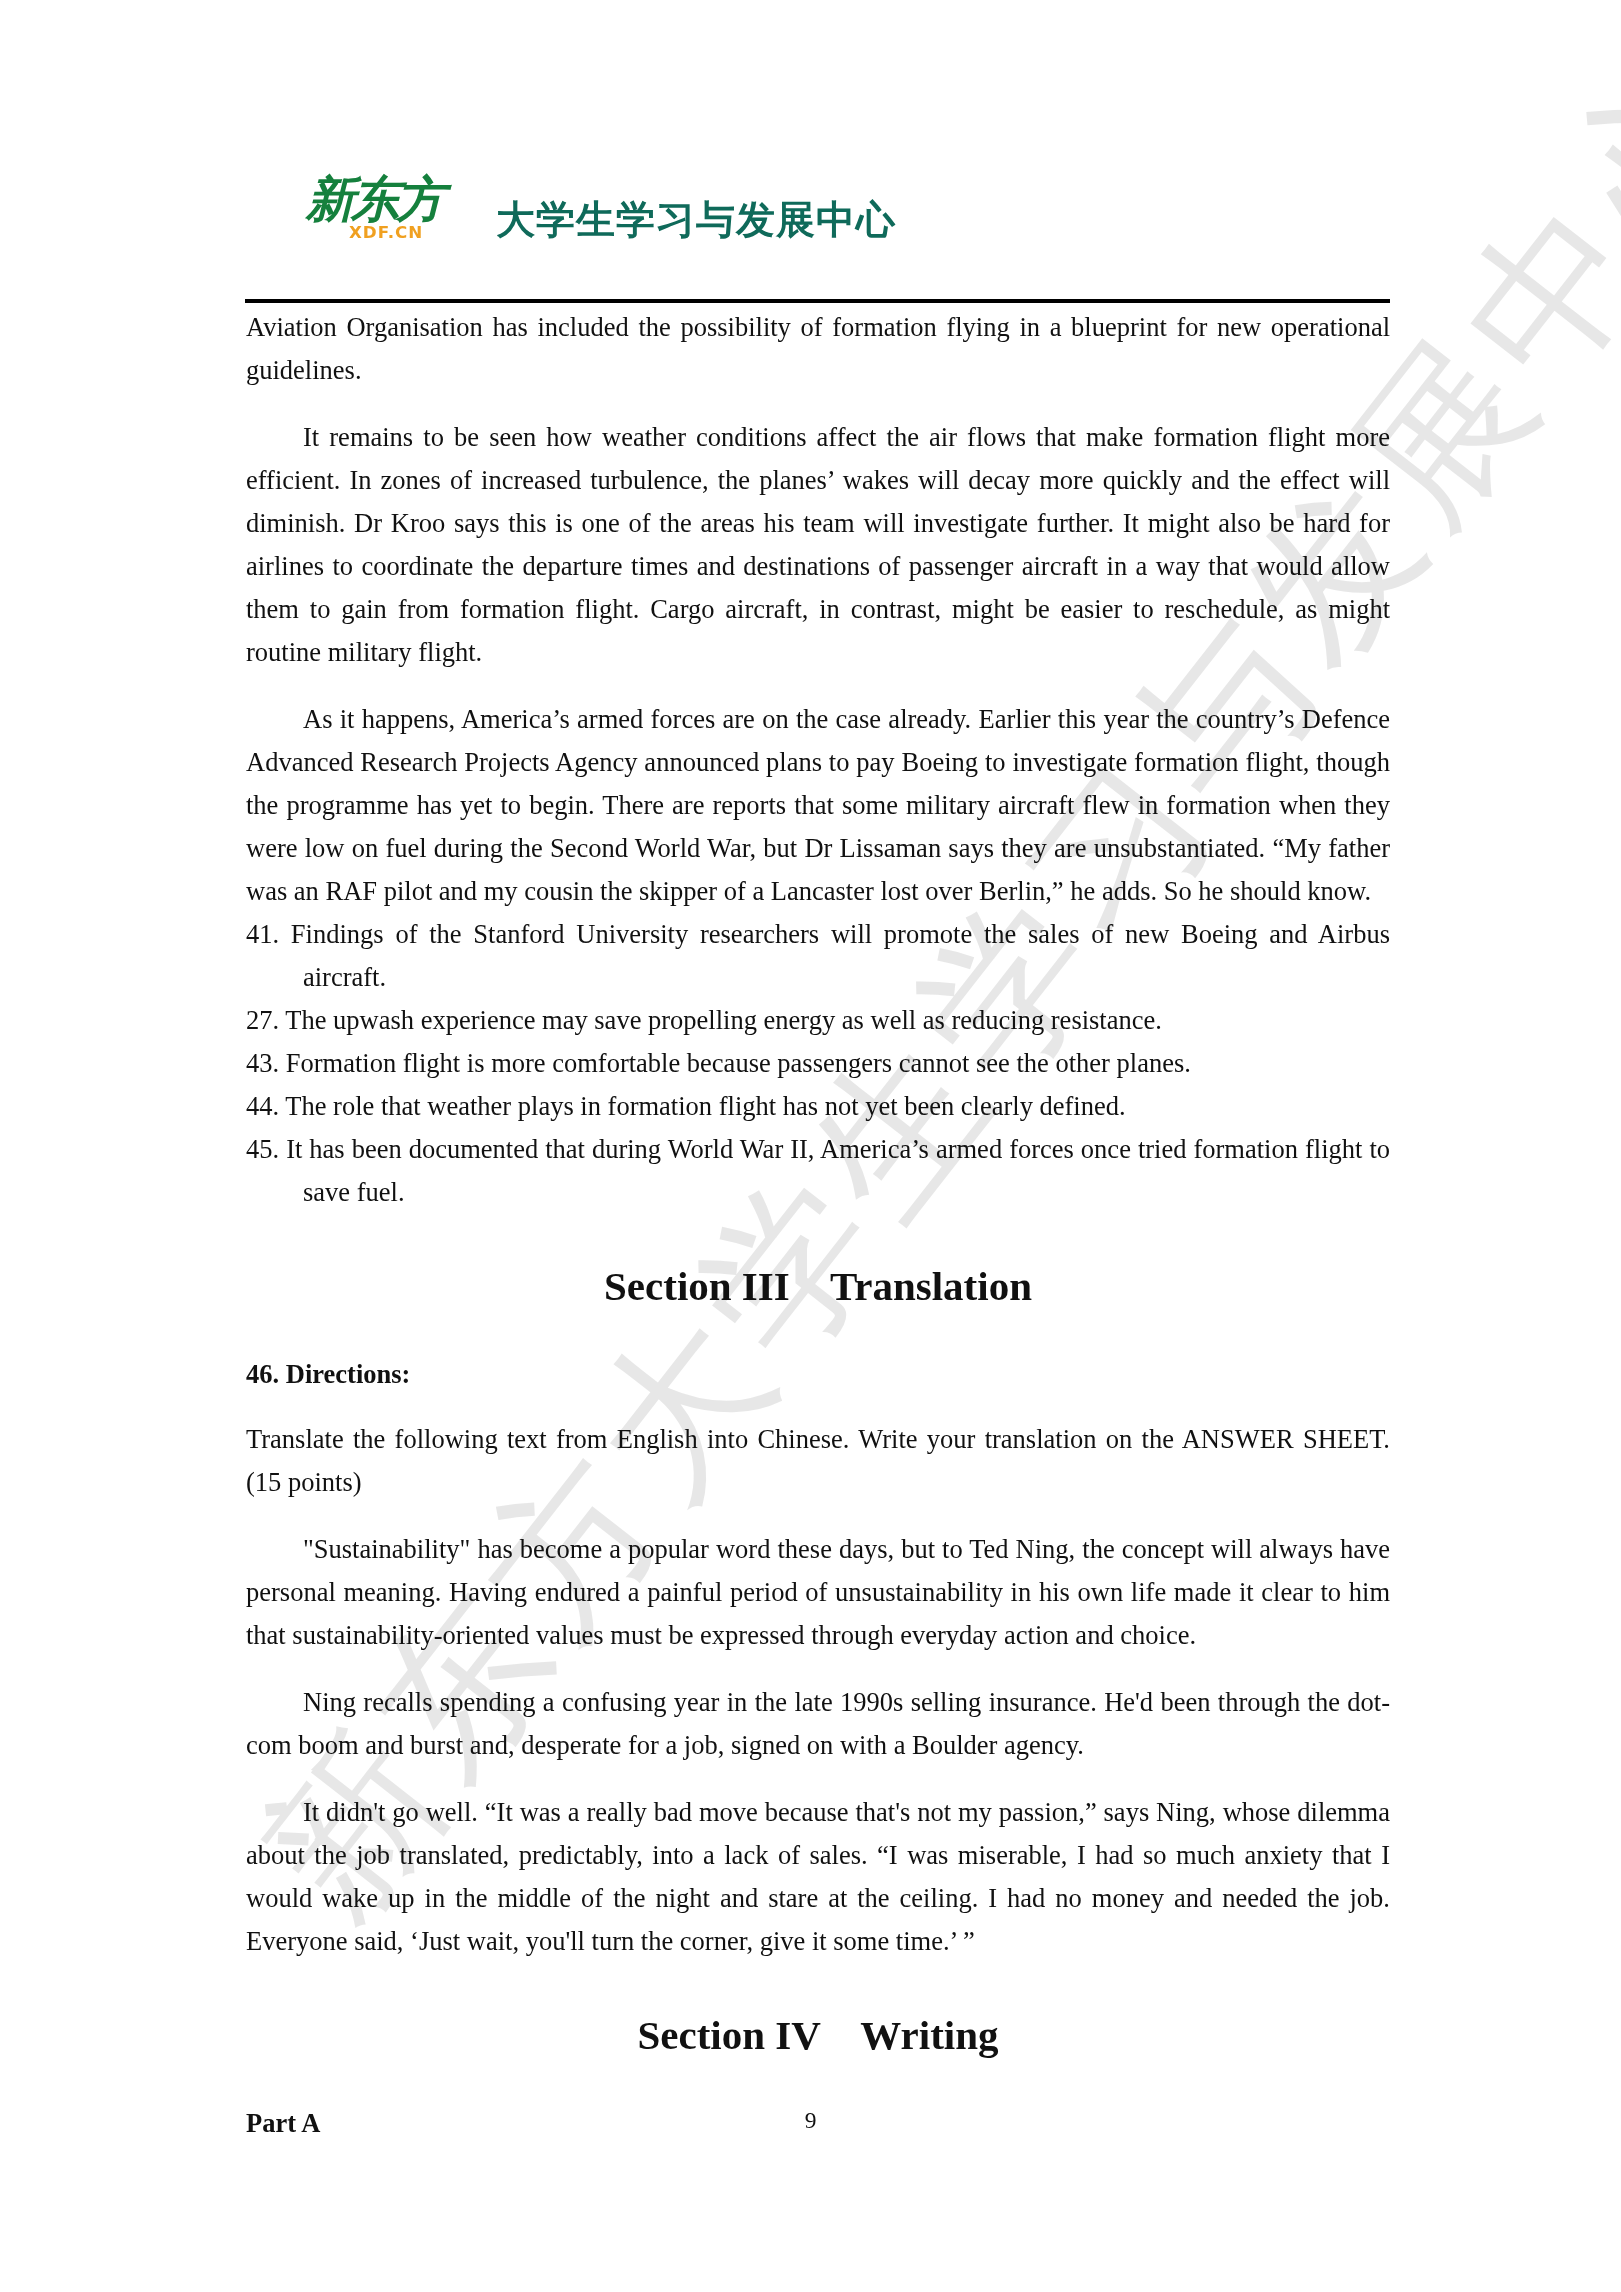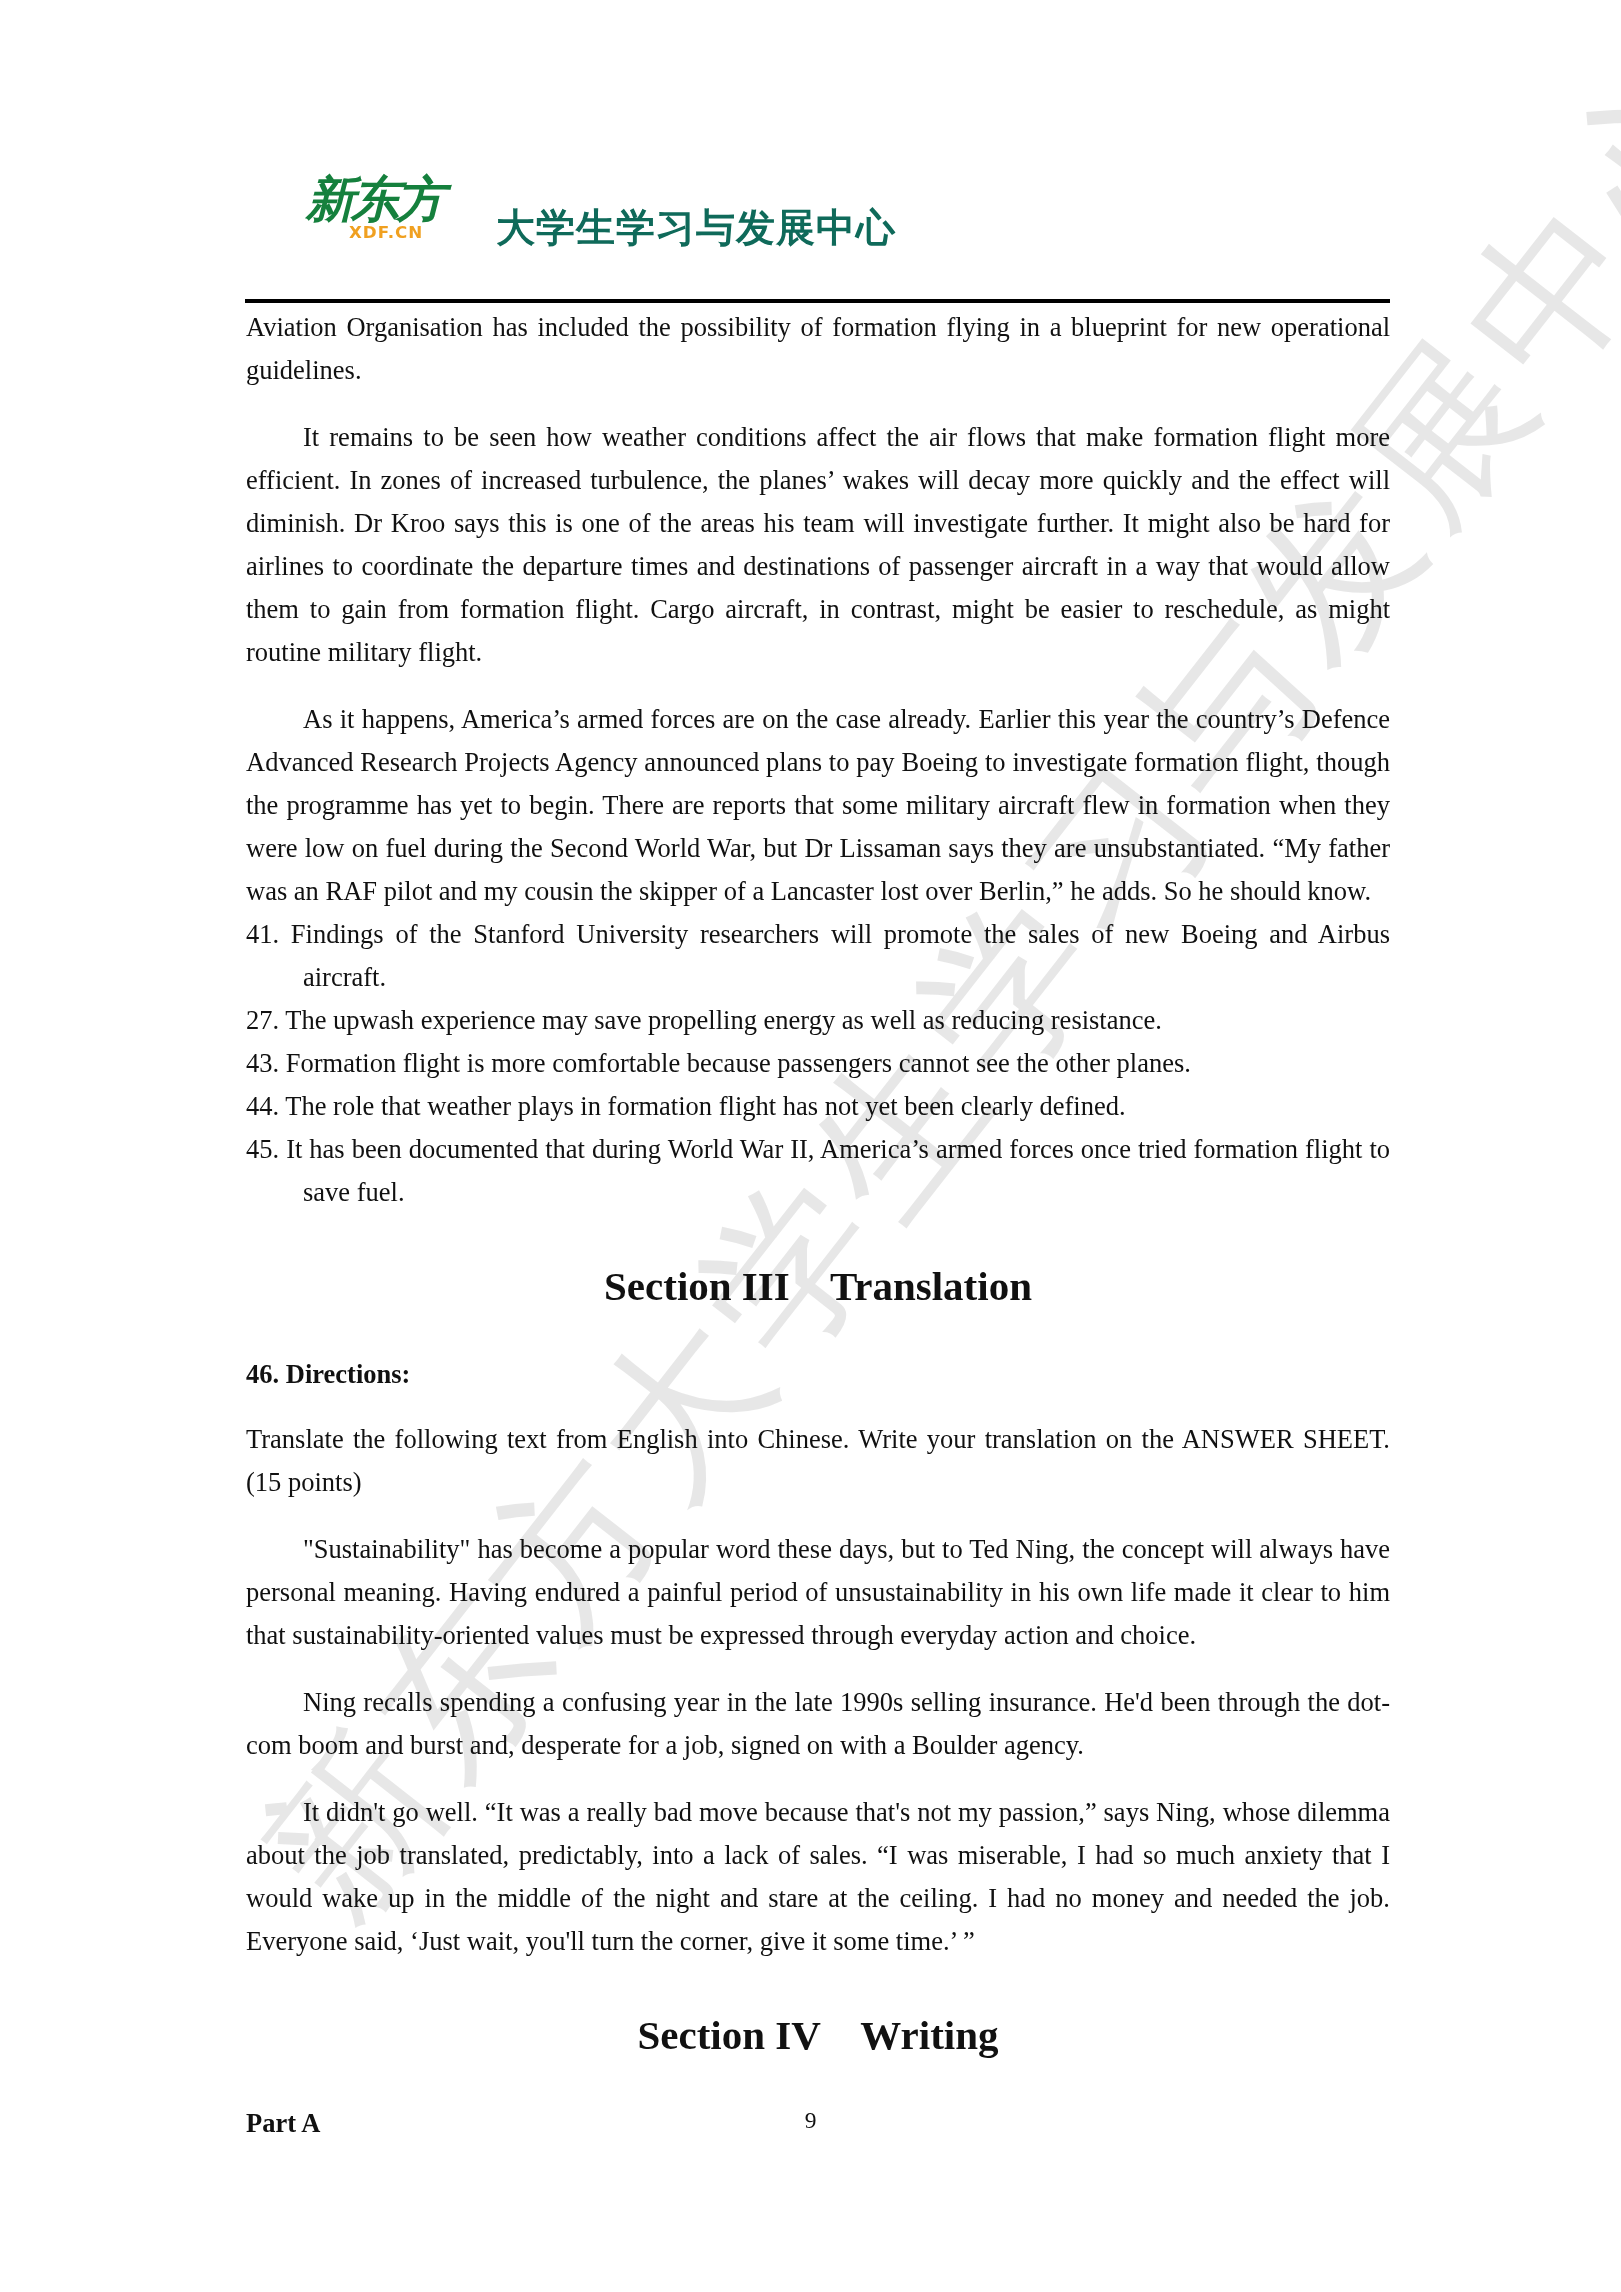--- a/index.html
+++ b/index.html
@@ -4,21 +4,21 @@
 <style>
   html, body { margin: 0; padding: 0; background: #ffffff; }
   body { width: 1621px; height: 2293px; position: relative; overflow: hidden;
          font-family: "Liberation Serif", serif; color: #111; }
   .header { position: absolute; left: 306px; top: 173px; height: 78px; display: flex; align-items: flex-start; }
   .logo { position: relative; width: 157px; height: 74px; }
   .logo-cn { position: absolute; left: 0; top: 0; font-family: "DejaVu Sans", sans-serif; font-weight: bold;
              font-size: 49px; color: #15803d; letter-spacing: -3.9px; font-style: italic; line-height: 53px; }
   .logo-en { position: absolute; left: 43px; top: 49px; font-family: "DejaVu Sans", sans-serif; font-weight: bold;
              font-size: 16.7px; color: #f0a020; letter-spacing: 1px; }
-  .center-name { margin-left: 33px; margin-top: 28px; font-family: "DejaVu Sans", sans-serif; font-weight: bold;
+  .center-name { margin-left: 33px; margin-top: 20px; font-family: "DejaVu Sans", sans-serif; font-weight: bold;
                  font-size: 39px; color: #0f6a5a; letter-spacing: 1px; }
   .rule { position: absolute; left: 245px; top: 299px; width: 1145px; height: 3.9px; background: #000; }
   .content { position: absolute; left: 246px; top: 306px; width: 1144px; font-size: 26.5px; line-height: 43px; }
   p { margin: 0; text-align: justify; text-align-last: left; }
   .indent { text-indent: 57px; margin-top: 24px; }
   .item { padding-left: 57px; text-indent: -57px; }
   .section-title { text-align: center; font-weight: bold; font-size: 41px; line-height: 59px; margin: 43px 0 37px 0; }
   .section-title span { white-space: pre; }
   .bold-label { font-weight: bold; font-size: 26.5px; margin-bottom: 21.6px; }
   .page-num { position: absolute; left: 0; width: 1621px; top: 2107px; text-align: center;

